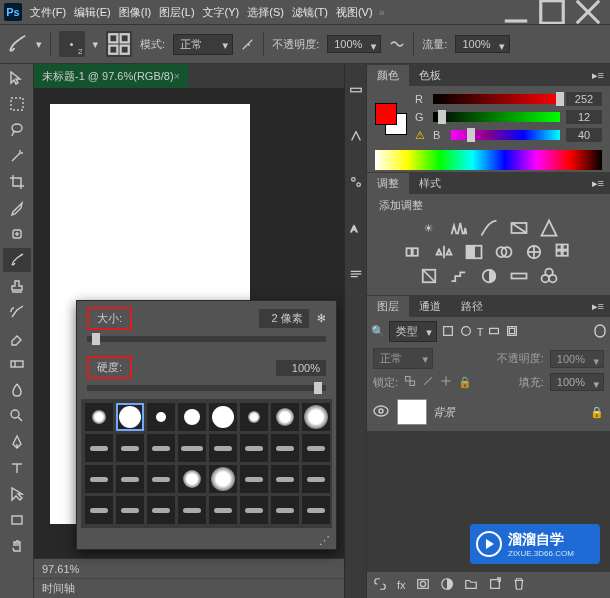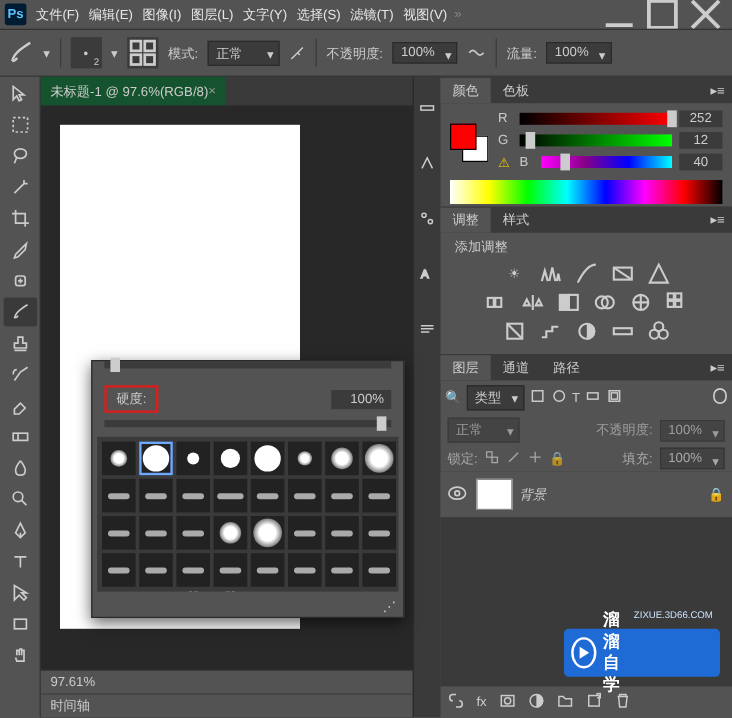--- a/index.html
+++ b/index.html
@@ -79,21 +79,21 @@
 .brush-popup .sld .h{position:absolute;width:8px;height:12px;background:#ccc;top:-3px;}
 .brush-popup .presets{background:#3a3a3a;margin:4px;padding:4px;display:grid;grid-template-columns:repeat(8,1fr);gap:3px;max-height:164px;overflow:hidden;}
 .brush-popup .preset{width:28px;height:28px;background:#222;display:flex;align-items:center;justify-content:center;position:relative;}
 .brush-popup .preset.sel{border:2px solid #6ea8ff;}
 .brush-popup .preset .c{border-radius:50%;background:radial-gradient(circle,#fff 40%,#000 100%);}
 .brush-popup .preset .num{position:absolute;bottom:-11px;font-size:8px;color:#ccc;}
 .brush-popup .preset.stroke .s{width:18px;height:5px;background:#aaa;border-radius:3px;}
 .logo{position:absolute;right:10px;bottom:34px;width:130px;height:40px;background:#1f6bd6;border-radius:4px;display:flex;align-items:center;padding:0 6px;gap:6px;z-index:20;}
 .logo .play{width:26px;height:26px;border:2px solid #fff;border-radius:50%;display:flex;align-items:center;justify-content:center;}
 .logo .play span{width:0;height:0;border-left:8px solid #fff;border-top:5px solid transparent;border-bottom:5px solid transparent;margin-left:2px;}
-.logo .txt{display:flex;flex-direction:row;}
+.logo .txt{display:flex;flex-direction:column;}
 .logo .big{font-size:14px;color:#fff;font-weight:bold;}
 .logo .small{font-size:8px;color:#cde4ff;}
 svg{fill:none;stroke:#ccc;stroke-width:1.4;}
 </style>
 </head>
 <body>
 
 <div class="window">
   <div class="titlebar">
     <div class="ps-logo">Ps</div>
@@ -547,20 +547,26 @@
           <span><svg width="14" height="14" viewBox="0 0 16 16">
                 <path d="M3 4 L13 4 M5 4 L5 2 L11 2 L11 4 M4 4 L5 14 L11 14 L12 4"></path>
               </svg></span>
         </div>
       </div>
     </div>
   </div>
 </div>
 
 <div class="brush-popup">
+  <div class="row">
+    <div class="label-box">大小:</div>
+    <div style="flex:1;"></div>
+    <div class="valbox">2 像素</div>
+    <span class="gear">✻</span>
+  </div>
   <div class="sld">
       <div class="h" style="left:2%;"></div>
     </div>
   <div class="row">
     <div class="label-box">硬度:</div>
     <div style="flex:1;"></div>
     <div class="valbox">100%</div>
   </div>
   <div class="sld">
       <div class="h" style="left:95%;"></div>

